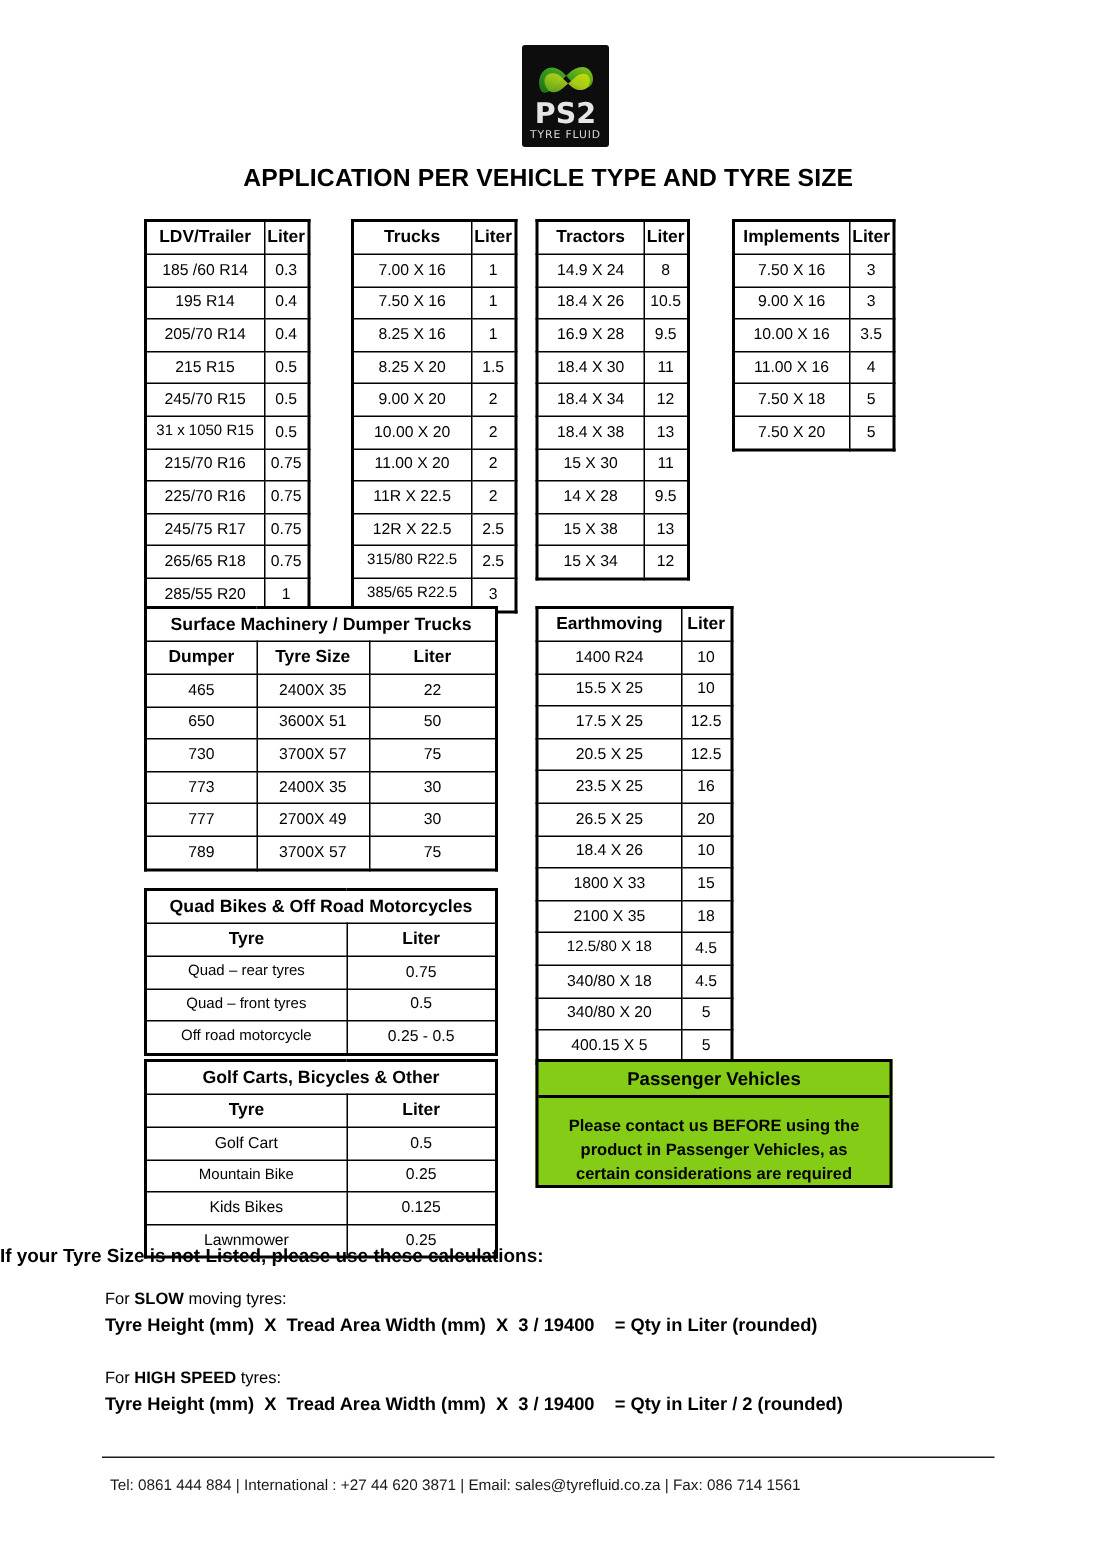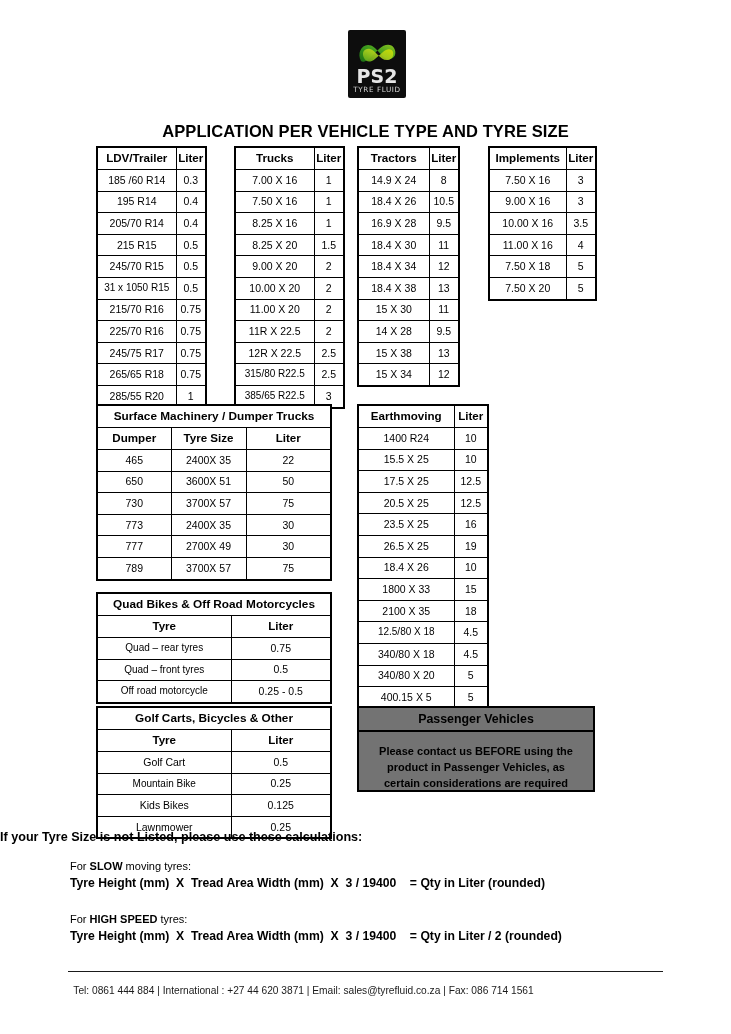--- a/index.html
+++ b/index.html
@@ -68,21 +68,20 @@
   
   #page-title {
     position: absolute;
     left: 0;
     top: 110px;
     width: 731px;
     text-align: center;
     font-size: 16.5px;
     font-weight: bold;
     letter-spacing: 0.1px;
-    margin-top: 12px;
   }
 
   
   .tbl {
     position: absolute;
     border-collapse: collapse;
     border: 2.6px solid #000;
     background: #fff;
     table-layout: fixed;
   }
@@ -105,21 +104,21 @@
     font-size: 11.8px;
   }
 
   
   .tbl td.tight { font-size: 10px; }
 
   
   .notice {
     position: absolute;
     border: 2.6px solid #000;
-    background: #737373;
+    background: #84cc16;
     box-sizing: border-box;
   }
   .notice-head {
     border-bottom: 2.2px solid #000;
     text-align: center;
     font-weight: bold;
     font-size: 12.4px;
     padding: 4px 0 4px;
   }
   .notice-body {
@@ -490,21 +489,21 @@
       <tr>
         <td>20.5 X 25</td>
         <td>12.5</td>
       </tr>
       <tr>
         <td>23.5 X 25</td>
         <td>16</td>
       </tr>
       <tr>
         <td>26.5 X 25</td>
-        <td>19</td>
+        <td>20</td>
       </tr>
       <tr>
         <td>18.4 X 26</td>
         <td>10</td>
       </tr>
       <tr>
         <td>1800 X 33</td>
         <td>15</td>
       </tr>
       <tr>

